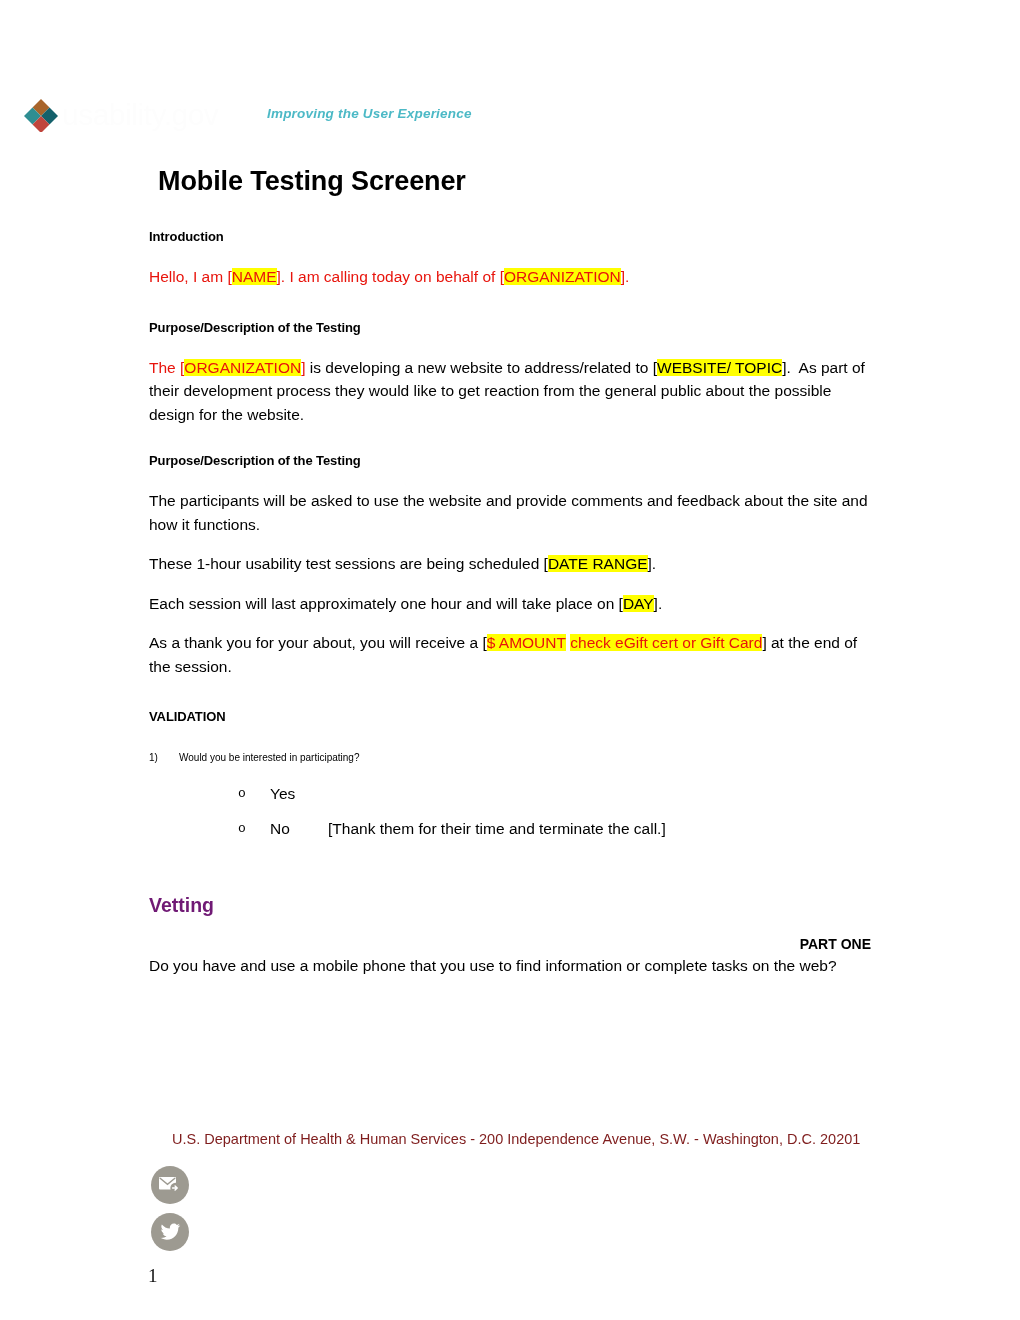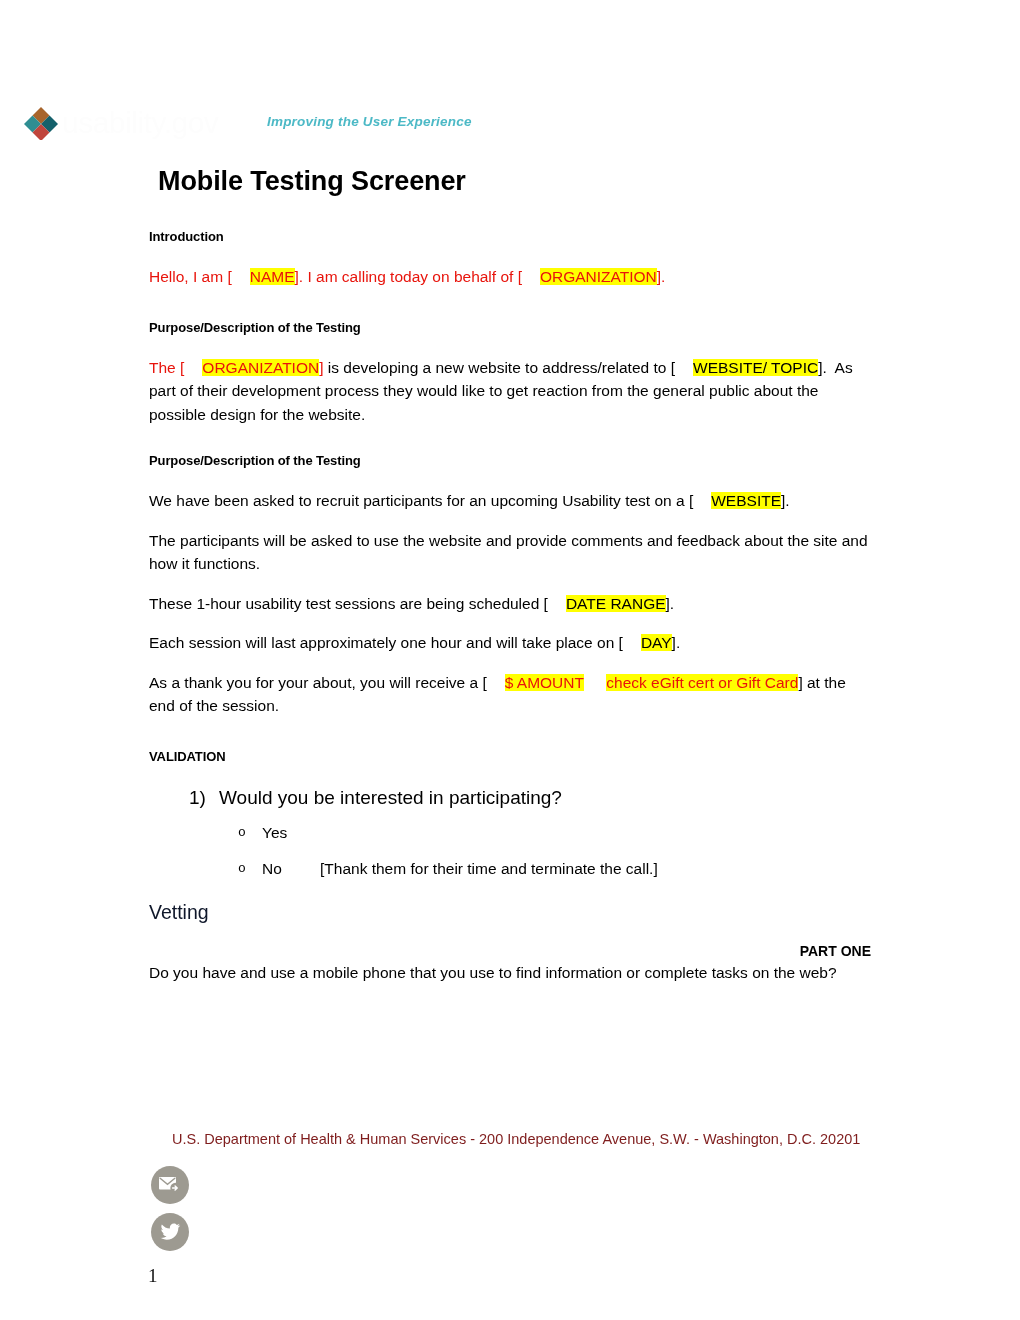--- a/index.html
+++ b/index.html
@@ -20,21 +20,21 @@
     width: 1020px;
     height: 1320px;
     background: #ffffff;
     overflow: hidden;
   }
 
   
   .doc-header {
     position: absolute;
     left: 0;
-    top: 44px;
+    top: 36px;
     width: 1020px;
     height: 56px;
   }
   .logo-mark {
     position: absolute;
     left: 24px;
     top: 62px;
     width: 34px;
     height: 34px;
   }
@@ -97,35 +97,33 @@
   p.body {
     margin: 16px 0 0 0;
     font-size: 15.5px;
     line-height: 23.5px;
     color: #000;
   }
   p.body.redline { color: #e8140c; }
 
   .hl {
     background: #ffff00;
-    margin-left: 18px;
   }
   .red { color: #e8140c; }
 
   
   .qlist {
     margin: 17px 0 0 0;
     position: relative;
   }
   .q-item {
     position: relative;
-    font-size: 19px;
+    font-size: 10px;
     line-height: 23.5px;
     padding-left: 0px;
-    margin-left: 40px;
   }
   .q-num {
     display: inline-block;
     width: 30px;
   }
   .sub-item {
     position: relative;
     margin-top: 12px;
     font-size: 15.5px;
     line-height: 23.5px;
@@ -136,30 +134,30 @@
     left: 89px;
     top: 0;
     font-family: "Liberation Mono", monospace;
     font-size: 13px;
     line-height: 23.5px;
     color: #000;
   }
   .sub-label {
     display: inline-block;
     width: 58px;
-    margin-left: 24px;
+    margin-left: 32px;
   }
   .sub-note { }
 
   h2.vetting {
-    margin: 20px 0 0 0;
+    margin: 52px 0 0 0;
     font-size: 19.5px;
-    font-weight: normal;
+    font-weight: bold;
     line-height: 25px;
-    color: #0f172a;
+    color: #701a75;
   }
   .part-label {
     margin: 16px 0 0 0;
     font-size: 14px;
     font-weight: bold;
     line-height: 20px;
     color: #000;
     text-align: right;
   }
   .part-q {
@@ -242,21 +240,20 @@
     <h2 class="section">Introduction</h2>
 
     <p class="body redline"><span>Hello, I am [</span><span class="hl">NAME</span><span>]. I am calling today on behalf of [</span><span class="hl">ORGANIZATION</span><span>].</span></p>
 
     <h2 class="section">Purpose/Description of the Testing</h2>
 
     <p class="body"><span class="red">The [</span><span class="hl red">ORGANIZATION</span><span class="red">]</span><span> is developing a new website to address/related to [</span><span class="hl">WEBSITE/ TOPIC</span><span>].&nbsp; As part of their development process they would like to get reaction from the general public about the possible design for the website.</span></p>
 
     <h2 class="section tight">Purpose/Description of the Testing</h2>
 
-    <p class="body"><span>We have been asked to recruit participants for an upcoming Usability test on a [</span><span class="hl">WEBSITE</span><span>].</span></p>
 
     <p class="body">The participants will be asked to use the website and provide comments and feedback about the site and how it functions.</p>
 
     <p class="body"><span>These 1-hour usability test sessions are being scheduled [</span><span class="hl">DATE RANGE</span><span>].</span></p>
 
     <p class="body"><span>Each session will last approximately one hour and will take place on [</span><span class="hl">DAY</span><span>].</span></p>
 
     <p class="body"><span>As a thank you for your about, you will receive a [</span><span class="hl red">$ AMOUNT</span><span class="red">&nbsp;</span><span class="hl red">check eGift cert or Gift Card</span><span>] at the end of the session.</span></p>
 
     <h2 class="section">VALIDATION</h2>

